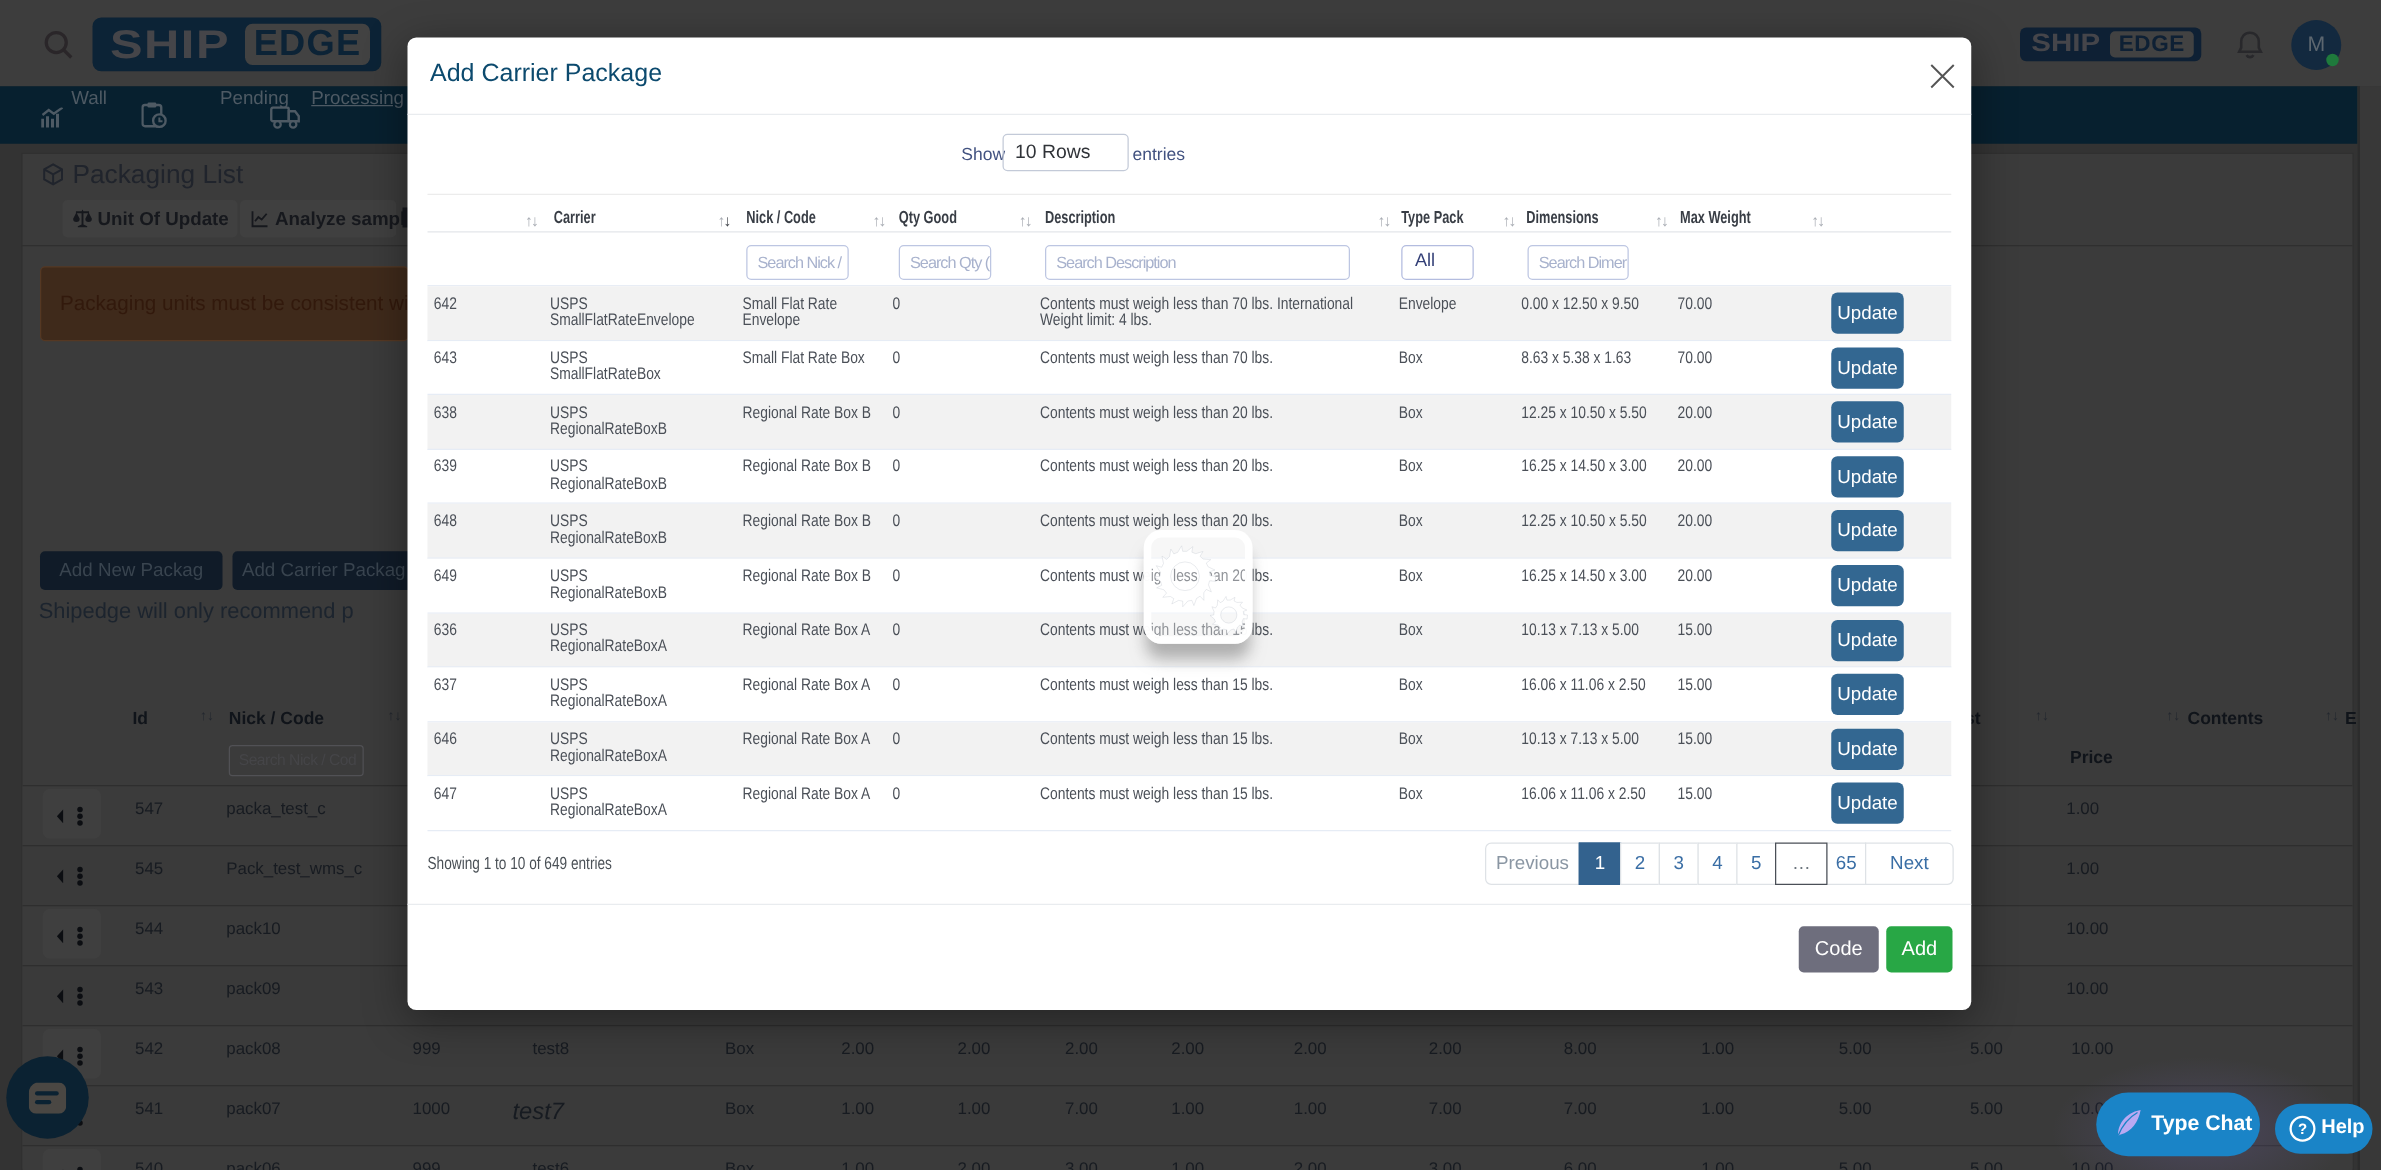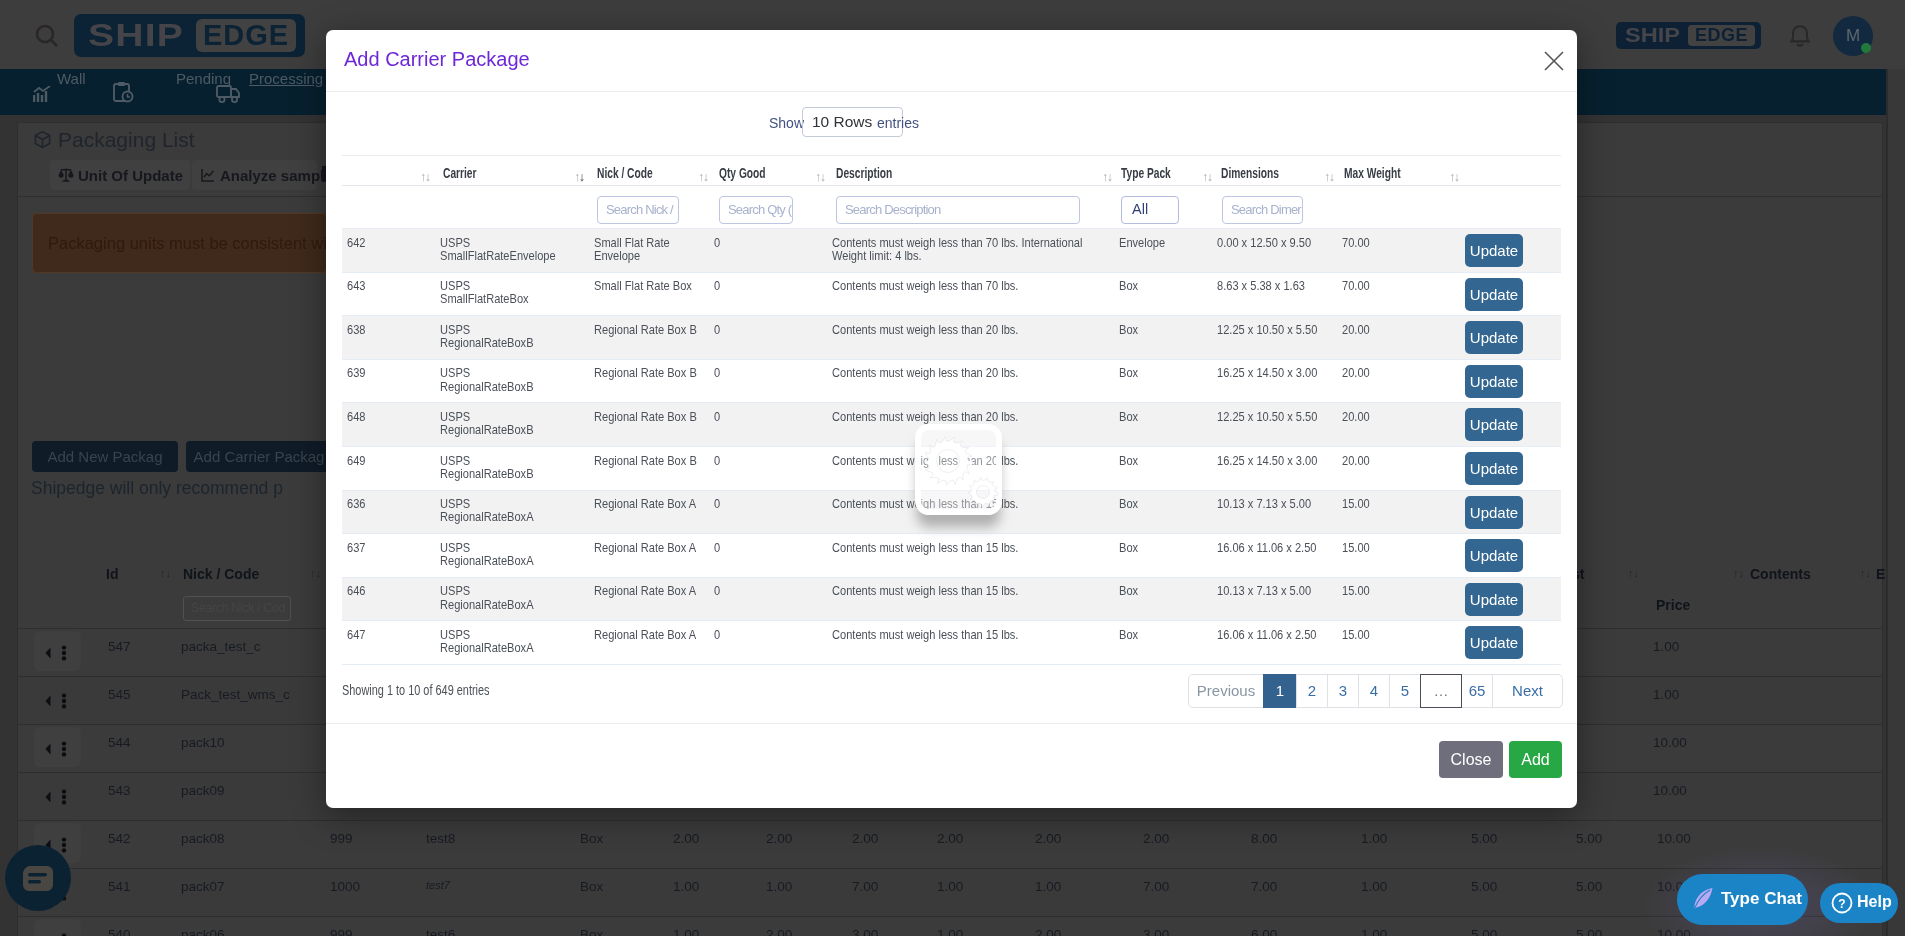--- a/index.html
+++ b/index.html
@@ -177,21 +177,21 @@
   <div class="abs" style="left:18px;top:868px;width:1864px;height:48px;background:#3a3a3a;border-top:1px solid #2e2e2e;box-sizing:border-box;"></div>
   <svg class="abs" style="left:43px;top:884px" width="32" height="18" viewBox="0 0 32 18">
         <path d="M7.5 3.5 L2.5 9 L7.5 14.5 Z" fill="#0c0e12"></path>
         <circle cx="21" cy="3.6" r="2.2" fill="#0c0e12"></circle>
         <circle cx="21" cy="9" r="2.2" fill="#0c0e12"></circle>
         <circle cx="21" cy="14.4" r="2.2" fill="#0c0e12"></circle>
       </svg>
   <div class="abs bgtxt" style="left:108px;top:879px;font-size:13.5px;">541</div>
   <div class="abs bgtxt" style="left:181px;top:879px;font-size:13.5px;">pack07</div>
   <div class="abs bgtxt" style="left:330px;top:879px;font-size:13.5px;">1000</div>
-  <div class="abs bgtxt" style="left:426px;top:879px;font-size:11px;font-style:italic;">test7</div>
+  <div class="abs bgtxt" style="left:410px;top:879px;font-size:19px;font-style:italic;">test7</div>
   <div class="abs bgtxt" style="left:580px;top:879px;font-size:13.5px;">Box</div>
   <div class="abs bgtxt" style="left:673px;top:879px;font-size:13.5px;">1.00</div>
   <div class="abs bgtxt" style="left:766px;top:879px;font-size:13.5px;">1.00</div>
   <div class="abs bgtxt" style="left:852px;top:879px;font-size:13.5px;">7.00</div>
   <div class="abs bgtxt" style="left:937px;top:879px;font-size:13.5px;">1.00</div>
   <div class="abs bgtxt" style="left:1035px;top:879px;font-size:13.5px;">1.00</div>
   <div class="abs bgtxt" style="left:1143px;top:879px;font-size:13.5px;">7.00</div>
   <div class="abs bgtxt" style="left:1251px;top:879px;font-size:13.5px;">7.00</div>
   <div class="abs bgtxt" style="left:1361px;top:879px;font-size:13.5px;">1.00</div>
   <div class="abs bgtxt" style="left:1471px;top:879px;font-size:13.5px;">5.00</div>
@@ -227,28 +227,28 @@
   <svg class="abs" style="left:23px;top:866px" width="30" height="25" viewBox="0 0 30 25">
       <path d="M6 0 L24 0 A6 6 0 0 1 30 6 L30 19 A6 6 0 0 1 24 25 L6 25 A6 6 0 0 1 0 19 L0 9 A9 9 0 0 1 6 0 Z" fill="#4a4743"></path>
       <rect x="5" y="7" width="19" height="3.4" rx="1.7" fill="#0b2232"></rect>
       <rect x="5" y="14" width="13" height="3.4" rx="1.7" fill="#0b2232"></rect>
     </svg>
 
   <div class="abs" style="left:1886px;top:69px;width:19px;height:867px;background:#383838;border-left:2px solid #2c2c2c;box-sizing:border-box;"></div>
 </div>
 
 <div id="modal" class="abs" style="left:326px;top:30px;width:1251px;height:778px;background:#ffffff;border-radius:7px;box-shadow:0 8px 34px rgba(0,0,0,0.38);">
-  <div class="abs" style="left:18px;top:18px;font-size:20px;color:#6d28d9;">Add Carrier Package</div>
+  <div class="abs" style="left:18px;top:18px;font-size:20px;color:#0c4a6e;">Add Carrier Package</div>
   <svg class="abs" style="left:1216px;top:19px" width="24" height="24" viewBox="0 0 24 24">
       <path d="M3 3 L21 21 M21 3 L3 21" stroke="#555555" stroke-width="1.6"></path>
     </svg>
   <div class="abs" style="left:0;top:61px;width:1251px;height:1px;background:#e9ecef;"></div>
   <div class="abs" style="left:443px;top:85px;font-size:14px;color:#425280;">Show</div>
   <div class="abs" style="left:476px;top:77px;width:101px;height:30px;border:1px solid #c3cad8;border-radius:4px;box-sizing:border-box;font-size:15.5px;color:#303338;line-height:28px;padding-left:9px;">10 Rows</div>
-  <div class="abs" style="left:551px;top:85px;font-size:14px;color:#425280;">entries</div>
+  <div class="abs" style="left:580px;top:85px;font-size:14px;color:#425280;">entries</div>
   <div class="abs" style="left:16px;top:125px;width:1219px;height:1px;background:#ececec;"></div>
   <div class="abs mhdr" style="left:117px;top:135px;">Carrier</div>
   <div class="abs mhdr" style="left:271px;top:135px;">Nick / Code</div>
   <div class="abs mhdr" style="left:393px;top:135px;">Qty Good</div>
   <div class="abs mhdr" style="left:510px;top:135px;">Description</div>
   <div class="abs mhdr" style="left:795px;top:135px;">Type Pack</div>
   <div class="abs mhdr" style="left:895px;top:135px;">Dimensions</div>
   <div class="abs mhdr" style="left:1018px;top:135px;">Max Weight</div>
   <div class="abs arr" style="left:94px;top:140px;">↑↓</div>
   <div class="abs arr" style="left:248px;top:140px;">↑<span style="color:#43474d;font-weight:bold;">↓</span></div>
@@ -373,21 +373,21 @@
     <div class="abs pcell" style="left:937px;width:34px;background:#33628e;border-color:#33628e;color:#fff;">1</div>
     <div class="abs pcell" style="left:970px;width:32px;">2</div>
     <div class="abs pcell" style="left:1001px;width:32px;">3</div>
     <div class="abs pcell" style="left:1032px;width:32px;">4</div>
     <div class="abs pcell" style="left:1063px;width:32px;">5</div>
     <div class="abs pcell" style="left:1094px;width:42px;border-color:#4a4f57;color:#6c757d;z-index:2;">…</div>
     <div class="abs pcell" style="left:1135px;width:32px;">65</div>
     <div class="abs pcell" style="left:1166px;width:71px;border-radius:0 5px 5px 0;">Next</div>
   </div>
   <div class="abs" style="left:0;top:693px;width:1251px;height:1px;background:#e9ecef;"></div>
-  <div class="abs" style="left:1113px;top:711px;width:64px;height:37px;background:#6e6e7d;border-radius:4px;color:#fff;font-size:16px;text-align:center;line-height:37px;">Close</div>
+  <div class="abs" style="left:1113px;top:711px;width:64px;height:37px;background:#6e6e7d;border-radius:4px;color:#fff;font-size:16px;text-align:center;line-height:37px;">Code</div>
   <div class="abs" style="left:1183px;top:711px;width:53px;height:37px;background:#28a745;border-radius:4px;color:#fff;font-size:16px;text-align:center;line-height:37px;">Add</div>
 </div>
 
 <div class="abs" style="left:915px;top:424px;width:87px;height:91px;border-radius:14px;background:rgba(255,255,255,0.38);border:6px solid rgba(255,255,255,0.96);box-sizing:border-box;box-shadow:0 14px 12px -2px rgba(120,120,120,0.55);"></div>
 <svg class="abs" style="left:915px;top:424px" width="100" height="100" viewBox="0 0 100 100">
     <path d="M 57.50 37.00 L 57.16 41.06 L 52.66 40.67 L 51.78 43.88 L 54.07 49.51 L 50.00 47.53 L 48.03 50.20 L 48.12 56.28 L 45.05 52.96 L 42.24 54.74 L 40.14 60.44 L 38.47 56.24 L 35.21 56.88 L 31.19 61.43 L 31.15 56.91 L 27.88 56.33 L 22.49 59.13 L 24.09 54.90 L 21.24 53.18 L 15.20 53.84 L 18.22 50.47 L 16.19 47.84 L 10.32 46.27 L 14.35 44.22 L 13.41 41.04 L 8.50 37.45 L 13.00 37.00 L 13.28 33.69 L 9.99 28.57 L 14.35 29.78 L 15.80 26.79 L 14.59 20.83 L 18.22 23.53 L 20.65 21.27 L 21.68 15.27 L 24.09 19.10 L 27.17 17.87 L 30.29 12.65 L 31.15 17.09 L 34.48 17.05 L 39.27 13.32 L 38.47 17.76 L 41.58 18.94 L 47.40 17.18 L 45.05 21.04 L 47.53 23.26 L 53.59 23.72 L 50.00 26.47 L 51.51 29.43 L 57.00 32.05 L 52.66 33.33 L 53.00 36.63 Z M 44.50 37.00 A 11.50 11.50 0 1 0 21.50 37.00 A 11.50 11.50 0 1 0 44.50 37.00 Z" fill="#ffffff" fill-rule="evenodd" stroke="rgba(190,195,205,0.45)" stroke-width="0.6"></path>
     <path d="M 83.00 68.00 L 82.65 71.24 L 79.65 70.87 L 78.76 73.32 L 79.46 77.67 L 76.98 75.96 L 75.05 77.71 L 73.66 81.89 L 72.26 79.22 L 69.73 79.87 L 66.55 82.93 L 66.55 79.91 L 64.02 79.32 L 59.78 80.55 L 61.18 77.88 L 59.21 76.17 L 54.89 75.29 L 57.37 73.58 L 56.42 71.15 L 53.00 68.36 L 56.00 68.00 L 56.28 65.41 L 54.55 61.35 L 57.37 62.42 L 58.83 60.26 L 59.18 55.86 L 61.18 58.12 L 63.47 56.89 L 65.83 53.16 L 66.55 56.09 L 69.16 56.06 L 72.98 53.85 L 72.26 56.78 L 74.58 57.96 L 78.98 57.78 L 76.98 60.04 L 78.49 62.17 L 82.47 64.06 L 79.65 65.13 L 80.00 67.71 Z M 74.50 68.00 A 6.50 6.50 0 1 0 61.50 68.00 A 6.50 6.50 0 1 0 74.50 68.00 Z" fill="#ffffff" fill-rule="evenodd" stroke="rgba(190,195,205,0.45)" stroke-width="0.6"></path>
   </svg>
 
 <div id="widgets">

